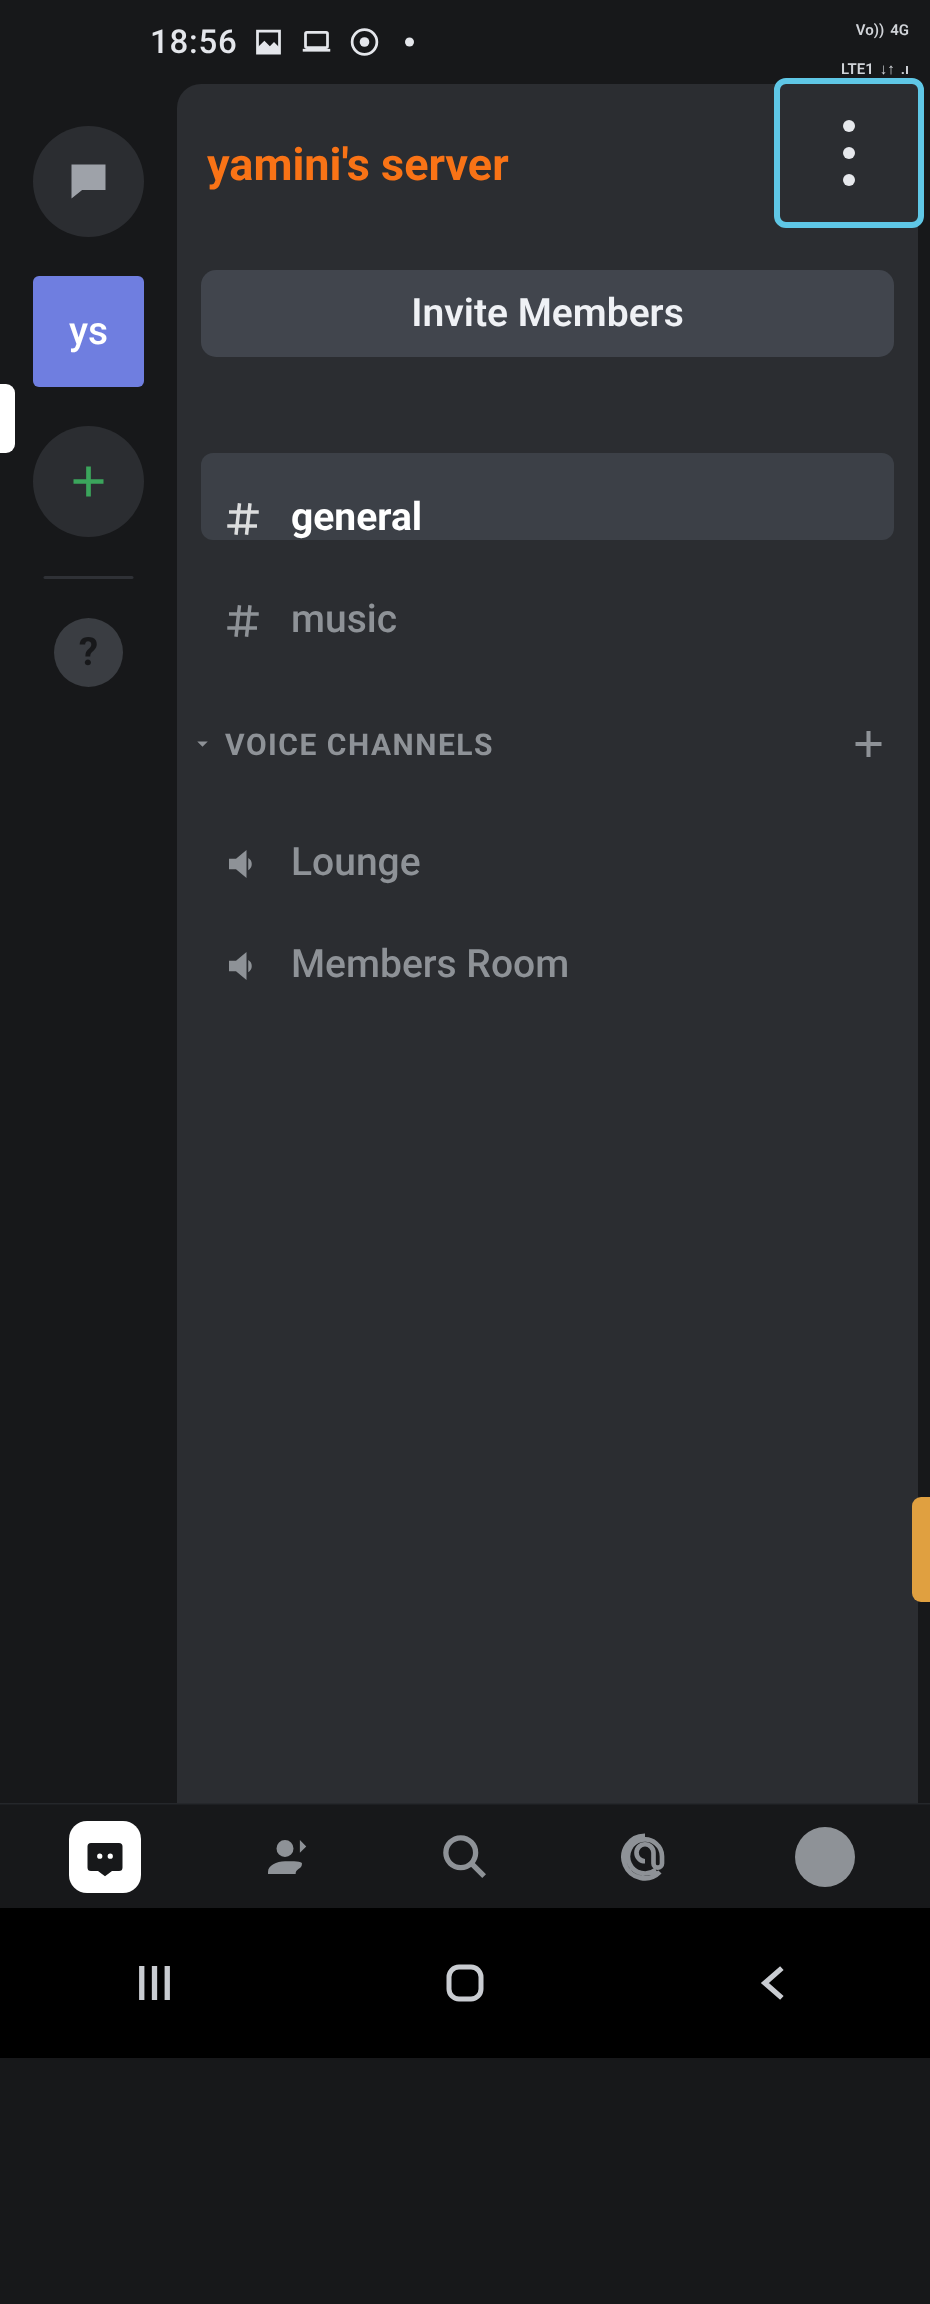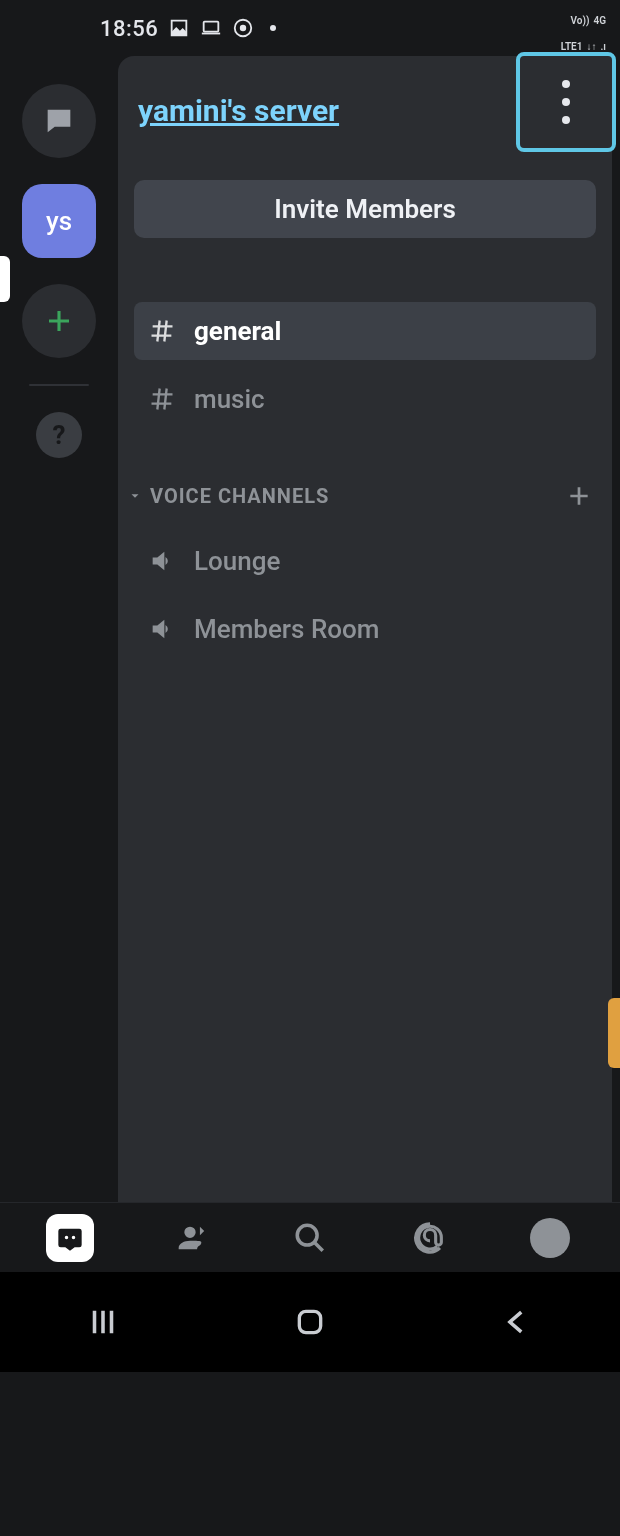--- a/index.html
+++ b/index.html
@@ -15,44 +15,44 @@
   .status-icon svg { width: 22px; height: 22px; fill: #e4e6eb; }
   .dot { width: 6px; height: 6px; border-radius: 50%; background: #e4e6eb; margin-left: 6px; }
   .status-right { margin-left: auto; display: flex; flex-direction: column; align-items: flex-end; color:#d0d3d8; font-size:10px; line-height:10px; font-weight:600;}
   .status-right .row { display:flex; gap:4px; align-items:center;margin-top:16px;}
   
   .app { position: relative; width: 620px; height: 1316px; display: flex; }
   
   .rail { width: 118px; height: 100%; background: #17181a; padding-top: 28px; display: flex; flex-direction: column; align-items: center; gap: 26px; position: relative;}
   .rail-item { width: 74px; height: 74px; border-radius: 50%; background: #2b2d31; display:flex; align-items:center; justify-content:center; cursor:pointer;}
   .rail-item svg { width: 34px; height: 34px; fill:#9ea2a9;}
-  .rail-server { width: 74px; height: 74px; border-radius: 20px; background:#6f7ee0; display:flex; align-items:center; justify-content:center; color:#fff; font-size:26px; font-weight:500; cursor:pointer;}
+  .rail-server { width: 74px; height: 74px; border-radius: 4px; background:#6f7ee0; display:flex; align-items:center; justify-content:center; color:#fff; font-size:26px; font-weight:500; cursor:pointer;}
   .rail-pill { position:absolute; left:0; top:200px; width:10px; height:46px; background:#fff; border-radius:0 6px 6px 0;}
   .rail-add { width:74px; height:74px; border-radius:50%; background:#2b2d31; display:flex; align-items:center; justify-content:center; cursor:pointer;}
   .rail-add svg { width:30px; height:30px; stroke:#3ba55c; stroke-width:2.5; fill:none;}
   .rail-sep { width:60px; height:2px; background:#2f3136; border-radius:1px;}
   .rail-help { width:46px; height:46px; border-radius:50%; background:#3a3d42; display:flex; align-items:center; justify-content:center; cursor:pointer;}
   .rail-help span{ color:#17181a; font-size:26px; font-weight:700;}
   
   .panel { flex:1; background:#2b2d31; border-radius:16px 0 0 16px; margin-right:8px; position:relative; padding: 26px 16px 0 16px; display:flex; flex-direction:column;}
   .panel-header { display:flex; align-items:center; height:56px; margin-bottom:18px;}
-  .panel-title { color:#7dd3fc; font-size:30px; font-weight:700; flex:1; padding-left:4px;text-decoration:underline;}
+  .panel-title { color:#f97316; font-size:30px; font-weight:700; flex:1; padding-left:4px;}
   .more-btn { width:100px; height:100px; border:4px solid #5fc7e6; border-radius:8px; display:flex; align-items:center; justify-content:center; cursor:pointer; position:absolute; top:-4px; right:-4px; background:#2b2d31;}
   .more-btn .d { width:8px; height:8px; border-radius:50%; background:#e6e8ec; margin:5px 0;}
   .dots-col { display:flex; flex-direction:column; align-items:center;}
   .invite-btn { margin-top:24px; height:58px; background:#41454d; border-radius:10px; display:flex; align-items:center; justify-content:center; color:#eff1f5; font-size:26px; font-weight:600; cursor:pointer;}
   .section { margin-top:48px;}
   .section-head { display:flex; align-items:center; height:40px; cursor:pointer;}
   .chev { width:18px; height:18px; margin-right:6px; margin-left:-8px; display:flex; align-items:center; justify-content:center;}
   .chev svg{ width:14px; height:14px; fill:#8e9297;}
   .section-title { color:#8e9297; font-size:20px; font-weight:700; letter-spacing:1px; text-transform:uppercase; flex:1;}
   .section-add { width:34px; height:34px; display:flex; align-items:center; justify-content:center; cursor:pointer;}
   .section-add svg{ width:26px; height:26px; stroke:#8e9297; stroke-width:2.5; fill:none;}
   .channel-list { margin-top:16px; display:flex; flex-direction:column; gap:10px;}
-  .channel { height:58px; border-radius:8px; display:flex; align-items:center; padding:16px 14px; cursor:pointer; gap:18px;}
+  .channel { height:58px; border-radius:8px; display:flex; align-items:flex-end; padding:0 14px; cursor:pointer; gap:18px;}
   .channel.active { background:#3c4047;}
   .channel .ch-icon { width:28px; display:flex; align-items:center; justify-content:center;}
   .channel .ch-icon svg{ width:28px; height:28px; fill:#8e9297;}
   .channel.active .ch-icon svg{ fill:#dcddde;}
   .channel .ch-label { color:#8e9297; font-size:26px; font-weight:500;}
   .channel.active .ch-label { color:#fff; font-weight:700;}
   .right-badge { position:absolute; right:0; top:942px; width:12px; height:70px; background:#e0a040; border-radius:6px 0 0 6px;}
   
   .tabbar { position:absolute; left:0; right:0; bottom:100px; height:70px; background:#17181a; border-top:1px solid #25272b; display:flex; align-items:center; justify-content:space-around; padding:0 10px;}
   .tab { width:60px; height:60px; display:flex; align-items:center; justify-content:center; cursor:pointer;}

